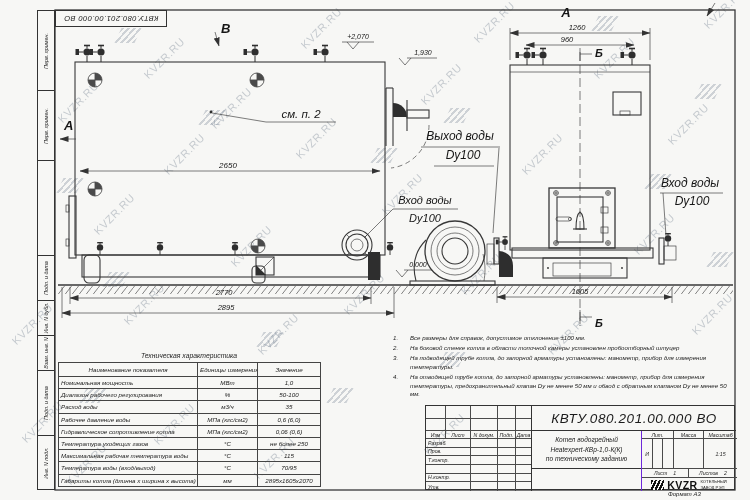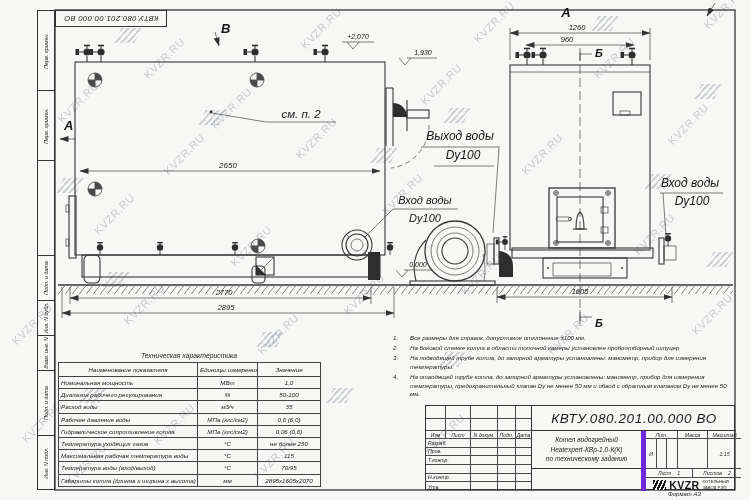--- a/index.html
+++ b/index.html
@@ -53,21 +53,21 @@
   .tb .abs { position:absolute; }
   .cellC { display:flex; align-items:center; justify-content:center; overflow:hidden; }
   .grid { display:grid; }
   .gc { border-right:1px solid #4a4a4a; border-bottom:1px solid #4a4a4a; display:flex; align-items:center; padding-left:2px; overflow:hidden; white-space:nowrap; }
   .gc.cc { justify-content:center; padding-left:0; }
   .gc.nr { border-right:none; }
   .gc.nb { border-bottom:none; }
   .docnum { border-left:1px solid #333; border-bottom:1px solid #333; font-size:13.5px; letter-spacing:.6px; }
   .ttl { border-left:1px solid #333; border-bottom:1px solid #333; flex-direction:column; font-size:6.6px; line-height:1.5; text-align:center; }
   .emptyMid { border-left:1px solid #333; }
-  .rsec { border-left:5px solid #6d28d9; }
+  .rsec { border-left:1px solid #6d28d9; }
   .logo-row { display:flex; align-items:center; justify-content:center; gap:3px; font-style:normal; }
   .logo-sq { width:13px; height:10px; background:repeating-linear-gradient(115deg,#111 0 2px,#f7f7f5 2px 3.6px); }
   .logo-kvzr { font-weight:800; font-size:10.5px; letter-spacing:.4px; color:#111; }
   .logo-sub { font-size:4.2px; line-height:1.25; color:#222; }
   .fmt { left:668px; top:491px; font-size:6px; }
 </style>
 </head>
 <body>
 
 <div class="page">

